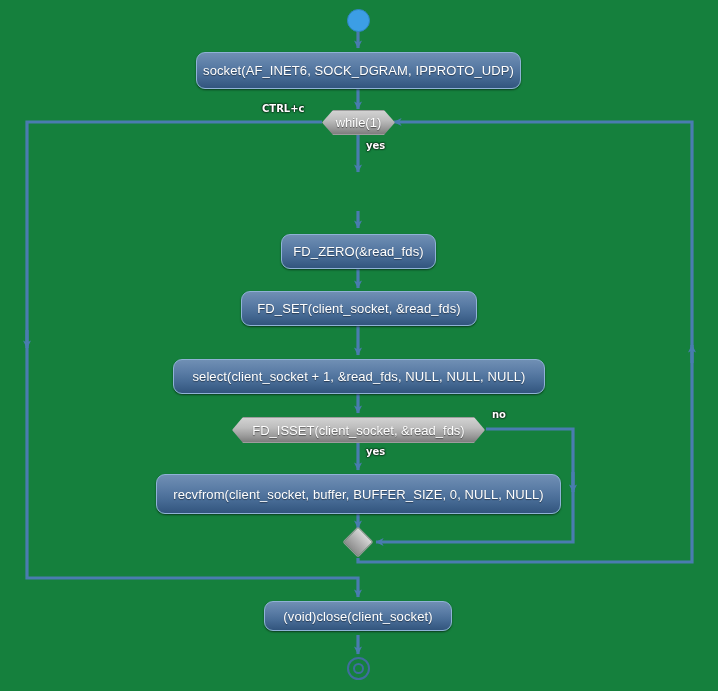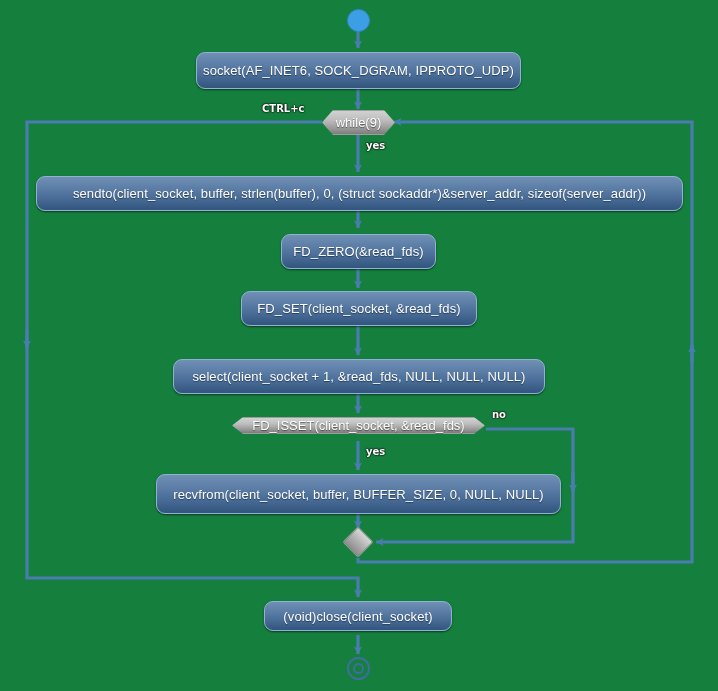--- a/index.html
+++ b/index.html
@@ -139,42 +139,39 @@
     </g>
   </svg>
 
   <div class="node start-node" style="left:347px; top:9px; width:23px; height:23px;"></div>
 
   <div class="node action" style="left:196px; top:52px; width:325px; height:37px;">
     <span>socket(AF_INET6, SOCK_DGRAM, IPPROTO_UDP)</span>
   </div>
 
   <div class="node decision" style="left:322px; top:110px; width:73px; height:25px;">
-    <span>while(9)</span>
+    <span>while(1)</span>
   </div>
   <div class="edge-label" style="left:262px; top:103px;">CTRL+c</div>
   <div class="edge-label" style="left:366px; top:140px;">yes</div>
 
-  <div class="node action" style="left:36px; top:176px; width:647px; height:35px;">
-    <span>sendto(client_socket, buffer, strlen(buffer), 0, (struct sockaddr*)&amp;server_addr, sizeof(server_addr))</span>
-  </div>
 
   <div class="node action" style="left:241px; top:291px; width:236px; height:35px;">
     <span>FD_SET(client_socket, &amp;read_fds)</span>
   </div>
 
   <div class="node action" style="left:281px; top:234px; width:155px; height:35px;">
     <span>FD_ZERO(&amp;read_fds)</span>
   </div>
 
   <div class="node action" style="left:173px; top:359px; width:372px; height:35px;">
     <span>select(client_socket + 1, &amp;read_fds, NULL, NULL, NULL)</span>
   </div>
 
-  <div class="node decision" style="left:232px; top:417px; width:253px; height:17px;">
+  <div class="node decision" style="left:232px; top:417px; width:253px; height:26px;">
     <span>FD_ISSET(client_socket, &amp;read_fds)</span>
   </div>
   <div class="edge-label" style="left:492px; top:409px;">no</div>
   <div class="edge-label" style="left:366px; top:446px;">yes</div>
 
   <div class="node action" style="left:156px; top:474px; width:405px; height:40px;">
     <span>recvfrom(client_socket, buffer, BUFFER_SIZE, 0, NULL, NULL)</span>
   </div>
 
   <div class="node merge" style="left:347px; top:531px; width:22px; height:22px;"></div>

